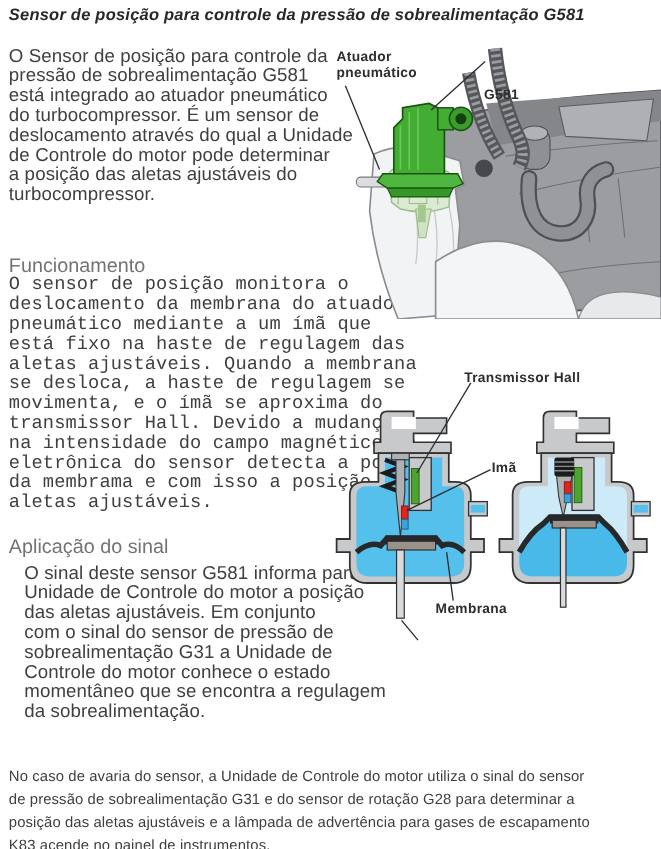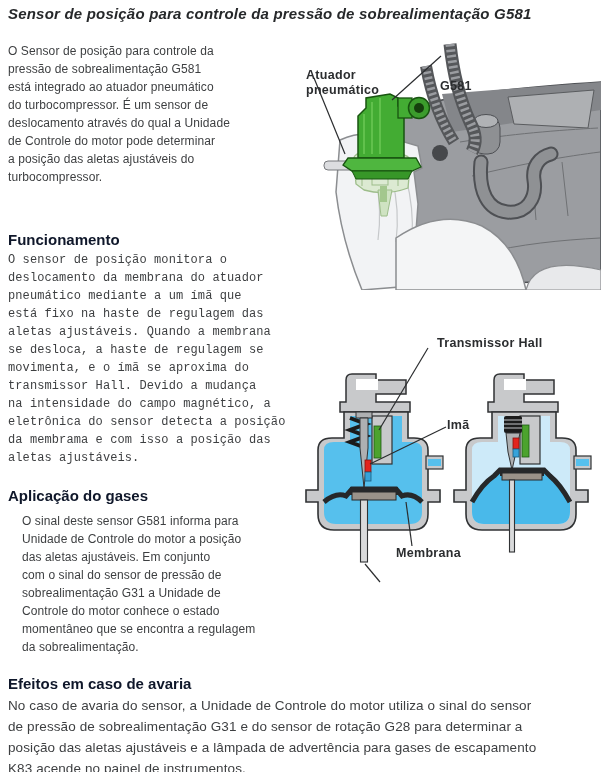--- a/index.html
+++ b/index.html
@@ -7,44 +7,44 @@
     position:relative;width:601px;height:772px;background:#ffffff;
     font-family:"Liberation Sans",sans-serif;color:#3d3f41;overflow:hidden;
   }
   .doc-title{
     position:absolute;left:8px;top:5px;margin:0;
     font-size:15px;font-weight:bold;font-style:italic;color:#26282a;
     letter-spacing:0.2px;white-space:nowrap;
   }
   .body-text{
     position:absolute;left:8px;margin:0;
-    font-size:12px;line-height:18px;white-space:pre;letter-spacing:0.1px;
+    font-size:17px;line-height:18px;white-space:pre;letter-spacing:0.1px;
   }
   .sec-heading{
     position:absolute;left:8px;margin:0;
-    font-size:15px;font-weight:bold;color:#0f172a;white-space:pre;
+    font-size:18px;font-weight:normal;color:#737373;white-space:pre;
   }
   .p-intro{top:42px;}
   .h-func{top:231px;}
   .p-func{top:251px;font-family:Liberation Mono, monospace;}
   .h-apl{top:487px;}
   .p-apl{top:512px;margin-left:14px;}
   .h-av{top:675px;}
   .p-av{top:695px;font-size:13.5px;line-height:21px;}
   .fig{position:absolute;}
   .fig-engine{left:300px;top:40px;width:301px;height:250px;}
   .fig-actuator{left:300px;top:330px;width:301px;height:295px;}
   .fig svg{position:absolute;left:0;top:0;}
   .fig-label{
     position:absolute;margin:0;font-size:12.5px;font-weight:bold;color:#2b2d2f;
     line-height:15px;white-space:pre;letter-spacing:0.3px;
   }
-  .lbl-atuador{left:6px;top:4px;margin-top:24px;}
+  .lbl-atuador{left:6px;top:4px;}
   .lbl-g581{left:140px;top:4px;margin-top:35px;}
-  .lbl-hall{left:122px;top:6px;margin-left:15px;}
+  .lbl-hall{left:122px;top:6px;}
   .lbl-ima{left:147px;top:88px;}
   .lbl-membrana{left:96px;top:216px;}
   .lbl-haste{left:82px;top:252px;}
 </style>
 </head>
 <body>
 
 <div class="page">
 
   <h1 class="doc-title">Sensor de posição para controle da pressão de sobrealimentação G581</h1>
@@ -65,31 +65,30 @@
 está fixo na haste de regulagem das
 aletas ajustáveis. Quando a membrana
 se desloca, a haste de regulagem se
 movimenta, e o ímã se aproxima do
 transmissor Hall. Devido a mudança
 na intensidade do campo magnético, a
 eletrônica do sensor detecta a posição
 da membrama e com isso a posição das
 aletas ajustáveis.</p>
 
-  <h2 class="sec-heading h-apl">Aplicação do gases</h2>
+  <h2 class="sec-heading h-apl">Aplicação do sinal</h2>
   <p class="body-text p-apl">O sinal deste sensor G581 informa para
 Unidade de Controle do motor a posição
 das aletas ajustáveis. Em conjunto
 com o sinal do sensor de pressão de
 sobrealimentação G31 a Unidade de
 Controle do motor conhece o estado
 momentâneo que se encontra a regulagem
 da sobrealimentação.</p>
 
-  <h2 class="sec-heading h-av">Efeitos em caso de avaria</h2>
   <p class="body-text p-av">No caso de avaria do sensor, a Unidade de Controle do motor utiliza o sinal do sensor
 de pressão de sobrealimentação G31 e do sensor de rotação G28 para determinar a
 posição das aletas ajustáveis e a lâmpada de advertência para gases de escapamento
 K83 acende no painel de instrumentos.</p>
 
   <div class="fig fig-engine">
     <svg viewBox="0 0 301 250" width="301" height="250">
 
       <path d="M96,74 C135,58 180,50 301,42 L301,238 C258,244 214,240 178,246 L138,250 L106,216 L94,152 Z" fill="#9b9da1" stroke="#4e5054" stroke-width="1.5"></path>
       <path d="M142,54 L301,42 L301,70 L152,92 Z" fill="#84868a"></path>

